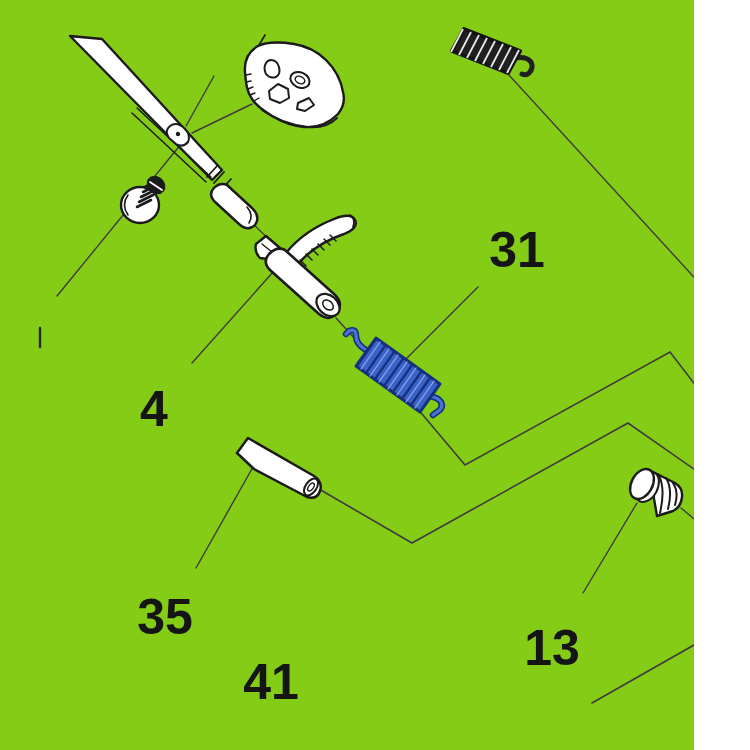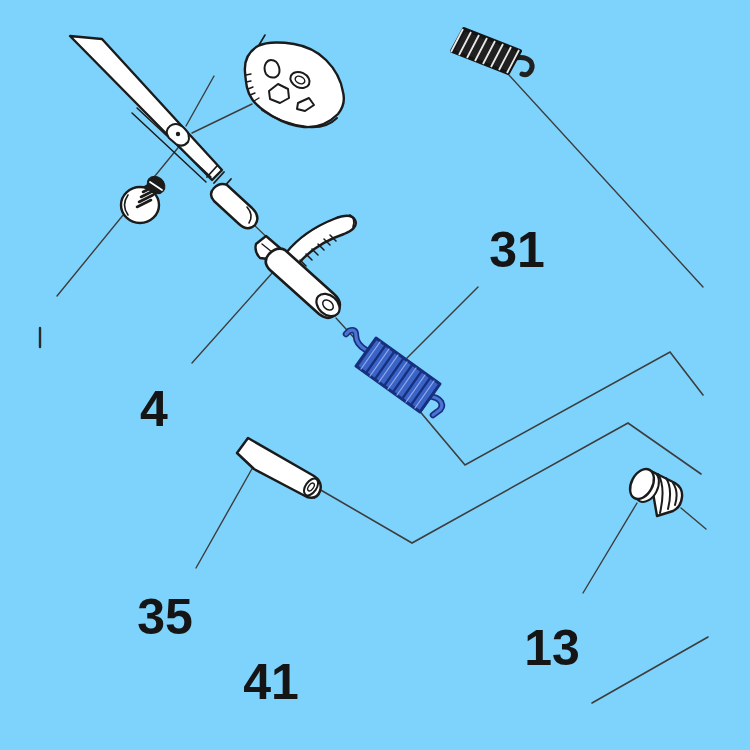--- a/index.html
+++ b/index.html
@@ -1,17 +1,17 @@
 <!DOCTYPE html>
 <html><head>
 <meta charset="utf-8">
 <style>
   html,body{margin:0;padding:0;background:#ffffff;}
   .stage{
-    position:relative;width:750px;height:750px;background:#7dd3fc;overflow:hidden;
+    position:relative;width:694px;height:750px;background:#84cc16;overflow:hidden;
     font-family:"Liberation Sans",sans-serif;
     text-decoration:underline;
   }
   svg{position:absolute;left:0;top:0;}
   .callout{
     font-family:"Liberation Sans",sans-serif;
     font-weight:bold;
     font-size:50px;
     fill:#151515;
     text-anchor:middle;

